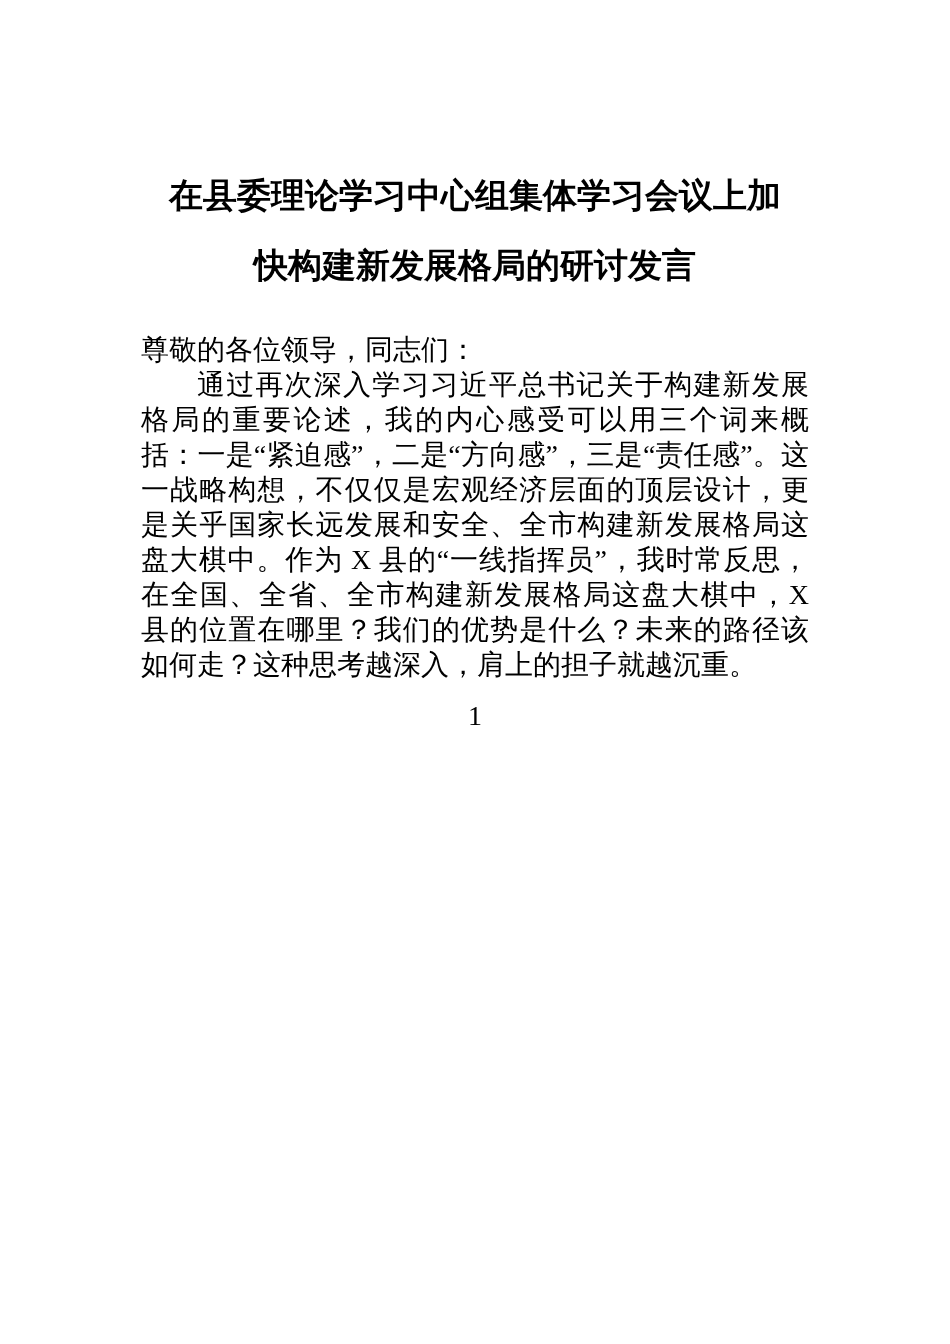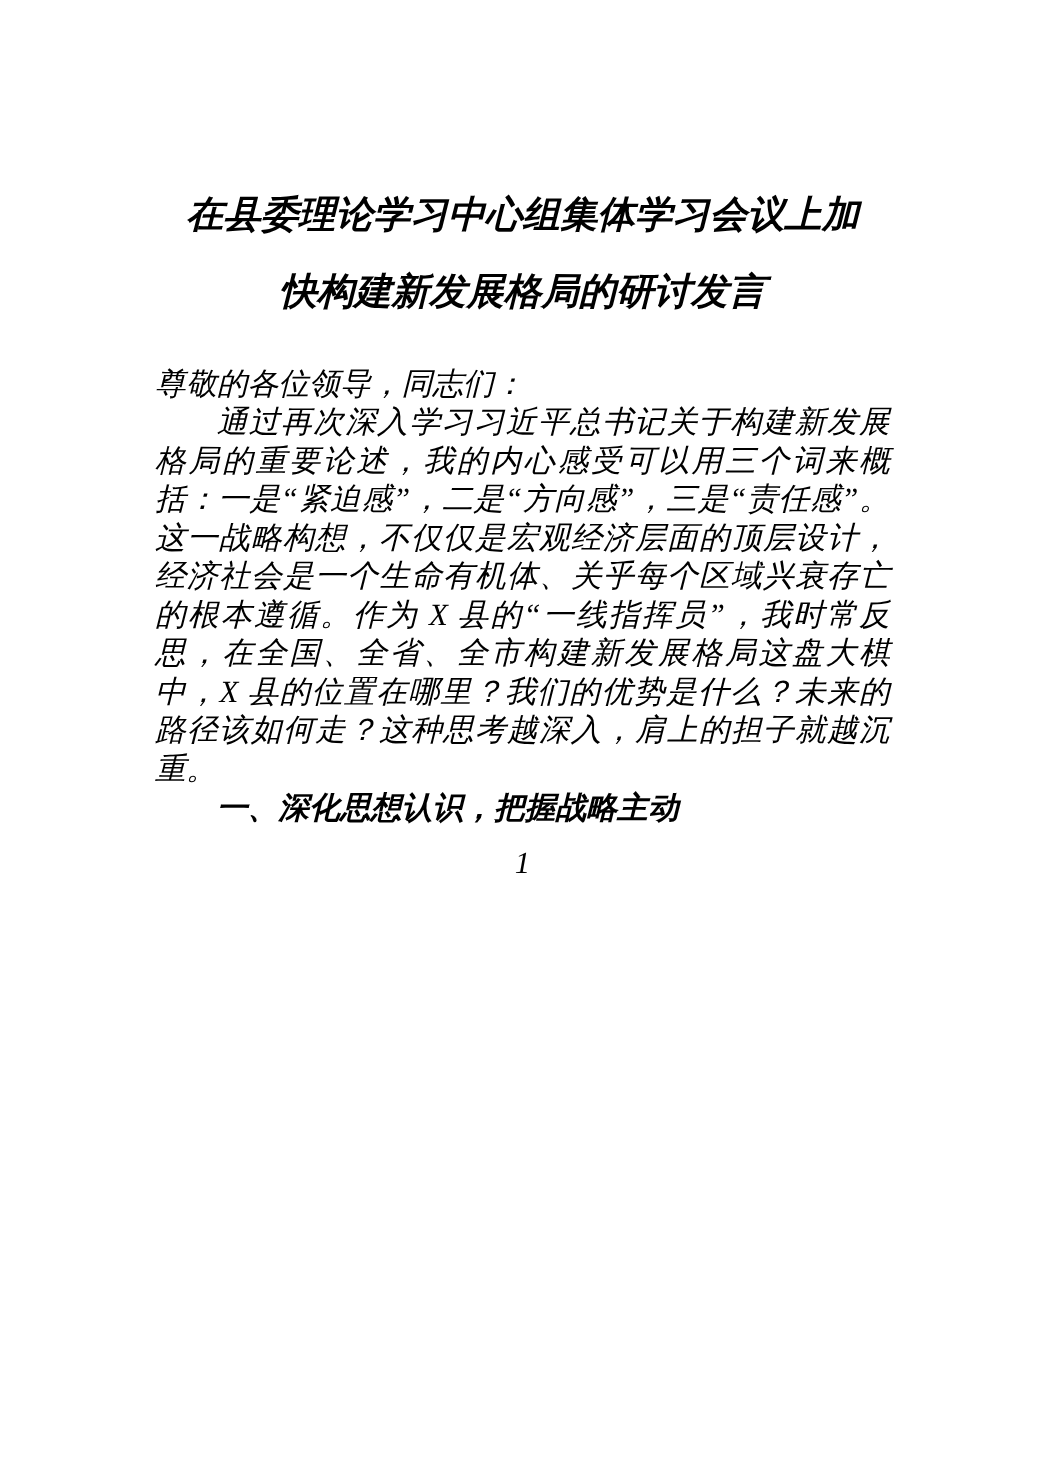--- a/index.html
+++ b/index.html
@@ -7,21 +7,20 @@
     padding: 0;
     background: #ffffff;
   }
   .page {
     position: relative;
     width: 950px;
     height: 1344px;
     background: #ffffff;
     color: #000000;
     overflow: hidden;
-    font-style: italic;
   }
   .doc-title {
     width: 625px;
     margin: 160px auto 0 auto;
     text-align: center;
     font-family: "Liberation Sans", sans-serif;
     font-weight: 700;
     font-size: 34px;
     line-height: 70px;
     color: #000000;
@@ -57,20 +56,19 @@
   }
 </style>
 </head>
 <body>
 
 <div class="page">
   <h1 class="doc-title">在县委理论学习中心组集体学习会议上加快构建新发展格局的研讨发言</h1>
 
   <div class="doc-body">
       <p class="para no-indent">尊敬的各位领导，同志们：</p>
-      <p class="para">通过再次深入学习习近平总书记关于构建新发展格局的重要论述，我的内心感受可以用三个词来概括：一是“紧迫感”，二是“方向感”，三是“责任感”。这一战略构想，不仅仅是宏观经济层面的顶层设计，经济社会是一个生命有机体、关乎每个区域兴衰存亡的根本遵循。作为 X 县的“一线指挥员”，我时常反思，在全国、全省、全市构建新发展格局这盘大棋中，X 县的位置在哪里？我们的优势是什么？未来的路径该如何走？这种思考越深入，肩上的担子就越沉重。</p>
-      <p class="para bold">一、深化思想认识，把握战略主动</p>
+      <p class="para">通过再次深入学习习近平总书记关于构建新发展格局的重要论述，我的内心感受可以用三个词来概括：一是“紧迫感”，二是“方向感”，三是“责任感”。这一战略构想，不仅仅是宏观经济层面的顶层设计，更是关乎国家长远发展和安全、全市构建新发展格局这盘大棋中。作为 X 县的“一线指挥员”，我时常反思，在全国、全省、全市构建新发展格局这盘大棋中，X 县的位置在哪里？我们的优势是什么？未来的路径该如何走？这种思考越深入，肩上的担子就越沉重。</p>
     </div>
 
   <div class="doc-footer">
     <span>1</span>
   </div>
 </div>
 
 </body></html>

